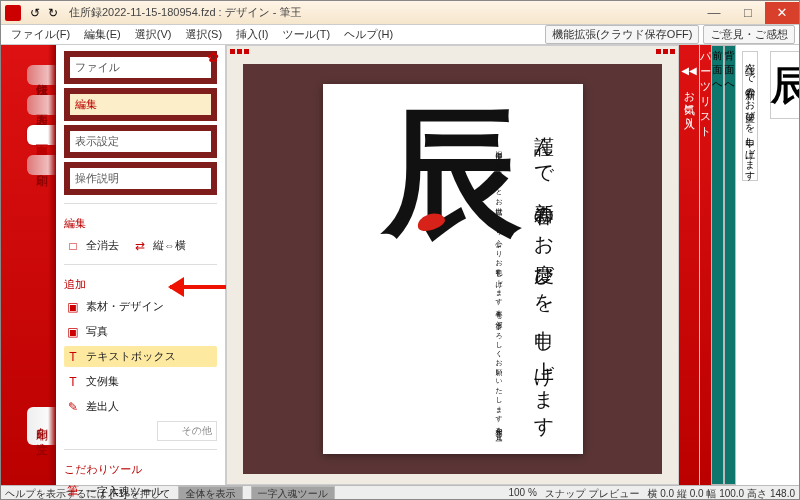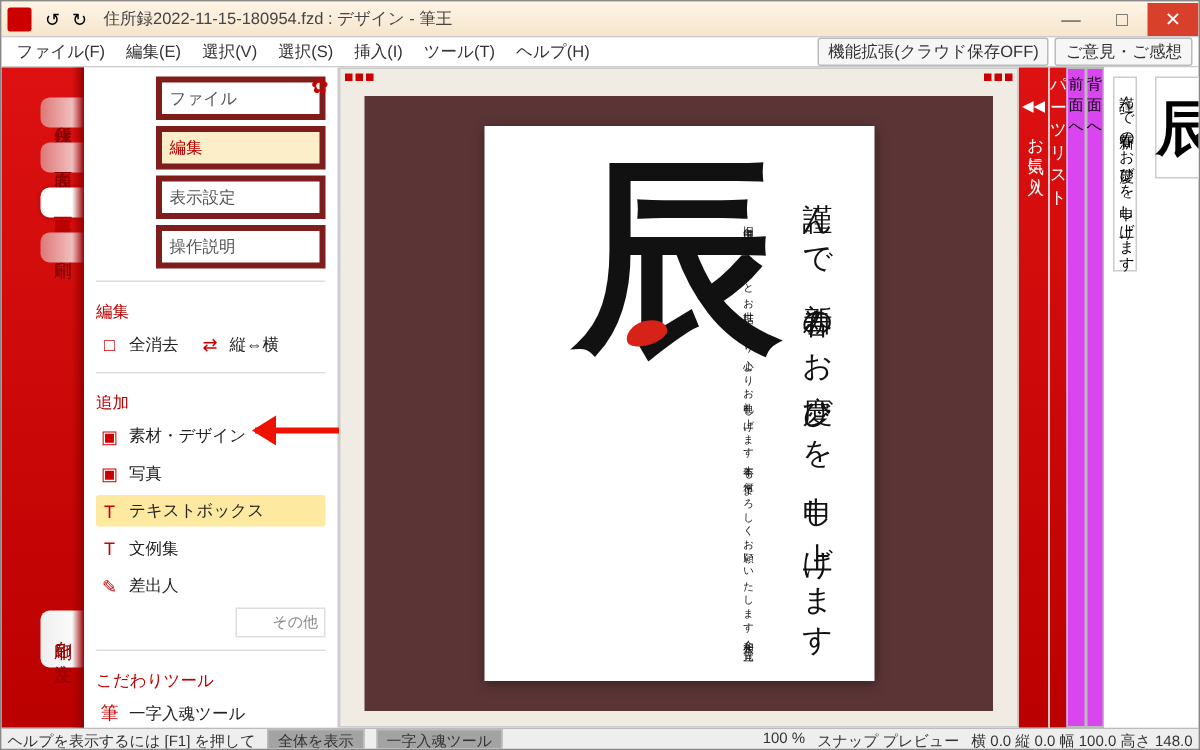--- a/index.html
+++ b/index.html
@@ -29,21 +29,21 @@
 .ribbon::before{content:"";position:absolute;right:0;top:0;bottom:0;width:8px;background:linear-gradient(to left,#900,transparent);}
 .ribbon .vtab { writing-mode:vertical-rl; padding:10px 6px; font-size:12px; border-radius:6px 0 0 6px; background:linear-gradient(to left,#f8d8d8,#d77); color:#800; margin-right:0;}
 .ribbon .vtab.sel { background:linear-gradient(to left,#fff,#fff); color:#b00; font-weight:bold; box-shadow:0 0 3px #0003;}
 .ribbon .vtabbot { writing-mode:vertical-rl; padding:12px 6px; background:linear-gradient(to left,#fff,#eee); color:#900; border-radius:6px 0 0 6px; font-size:12px;}
 
 
 .panel { width:170px; background:#fff; border-right:1px solid #ccc; padding:6px 8px; display:flex; flex-direction:column; gap:4px; position:relative;}
 .panel .gear { position:absolute; right:6px; top:4px; color:#c00; font-size:14px;}
 .panel h2 { font-size:18px; color:#b00; font-weight:bold; margin:4px 0 2px 0; display:flex; align-items:center; gap:6px;}
 .panel h2 .flower { width:22px;height:22px; border-radius:50%; background:radial-gradient(circle at 30% 30%,#fff,#e9dada);}
-.panel .box { border:4px solid #7f1d1d; padding:3px 5px; font-size:11px; color:#555; background:#fff;margin-left:40px; }
+.panel .box { border:6px solid #7f1d1d; padding:3px 5px; font-size:11px; color:#555; background:#fff; }
 .panel .box.sel { background:#fceec8; color:#b00;}
 .panel hr { border:none; border-top:1px solid #ddd; margin:4px 0;}
 .panel .sect { font-size:11px; color:#b00; margin-top:4px;}
 .panel .row { display:flex; align-items:center; gap:6px; padding:3px 2px; font-size:11px; color:#222;}
 .panel .row.hi { background:#fde9a0; border-radius:2px;}
 .panel .row .ic { width:14px;height:14px; display:flex;align-items:center;justify-content:center; color:#c00; font-size:12px;}
 .panel .more { text-align:right; font-size:10px; color:#888; padding:2px 4px; border:1px solid #ddd; width:60px; margin-left:auto;}
 
 
 .canvas-wrap { flex:1; background:#f0ece4; display:flex; position:relative; border:1px solid #ccc;}
@@ -60,21 +60,21 @@
 
 
 .fav { width:20px; background:linear-gradient(#d11,#b00); color:#fff; display:flex; flex-direction:column; align-items:center; padding-top:20px; gap:4px;}
 .fav .chev{font-size:10px;}
 .fav .lbl { writing-mode:vertical-rl; font-size:11px; margin-top:4px;}
 
 
 .parts { width:100px; background:#fff; border-left:1px solid #ccc; display:flex; flex-direction:row;}
 .parts .hdr { background:linear-gradient(#d11,#b00); color:#fff; text-align:center; font-size:11px; padding:4px 0;}
 .parts .btns { display:flex;}
-.parts .btns div{ flex:1; text-align:center; font-size:10px; border:1px solid #bbb; background:#d946ef; padding:3px 0;}
+.parts .btns div{ flex:1; text-align:center; font-size:10px; border:1px solid #bbb; background:#0f766e; padding:3px 0;}
 .parts .thumb { margin:6px; border:1px solid #ccc; background:#fff; height:130px; display:flex; flex-direction:column; align-items:center; justify-content:center; font-family:"Yu Mincho",serif;}
 .parts .thumb.small{height:68px;}
 .parts .thumb .big{font-size:40px;font-weight:900;}
 .parts .thumb .tx{writing-mode:vertical-rl;font-size:10px;}
 
 
 .arrow { position:absolute; top:277px; left:170px; width:70px; height:20px; pointer-events:none;}
 .arrow .line{position:absolute;top:8px;left:0;right:14px;height:4px;background:#e10;}
 .arrow .head{position:absolute;left:-2px;top:0;width:0;height:0;border-top:10px solid transparent;border-bottom:10px solid transparent;border-right:16px solid #e10;}
 

